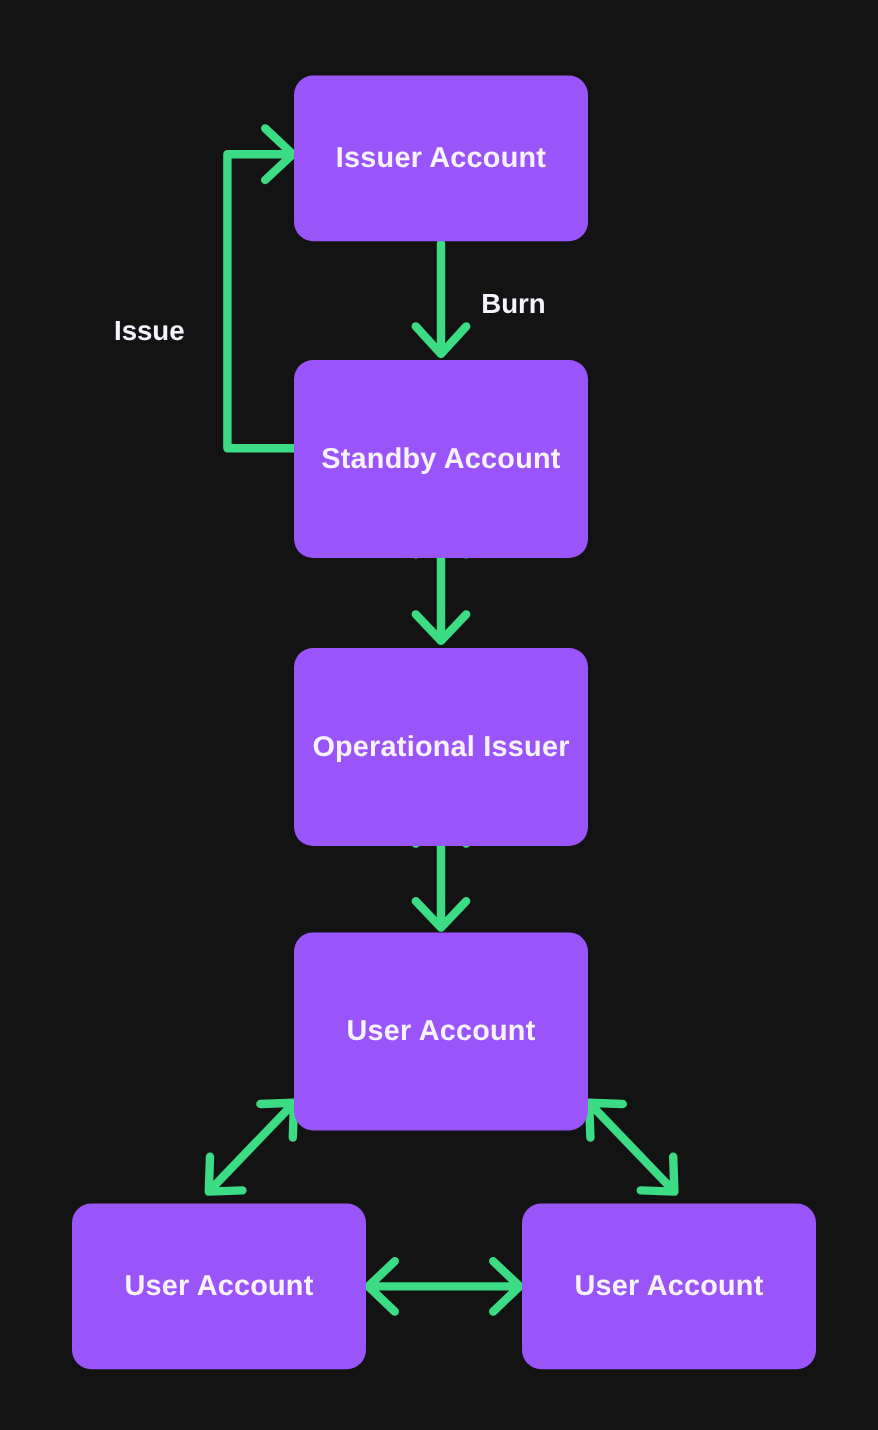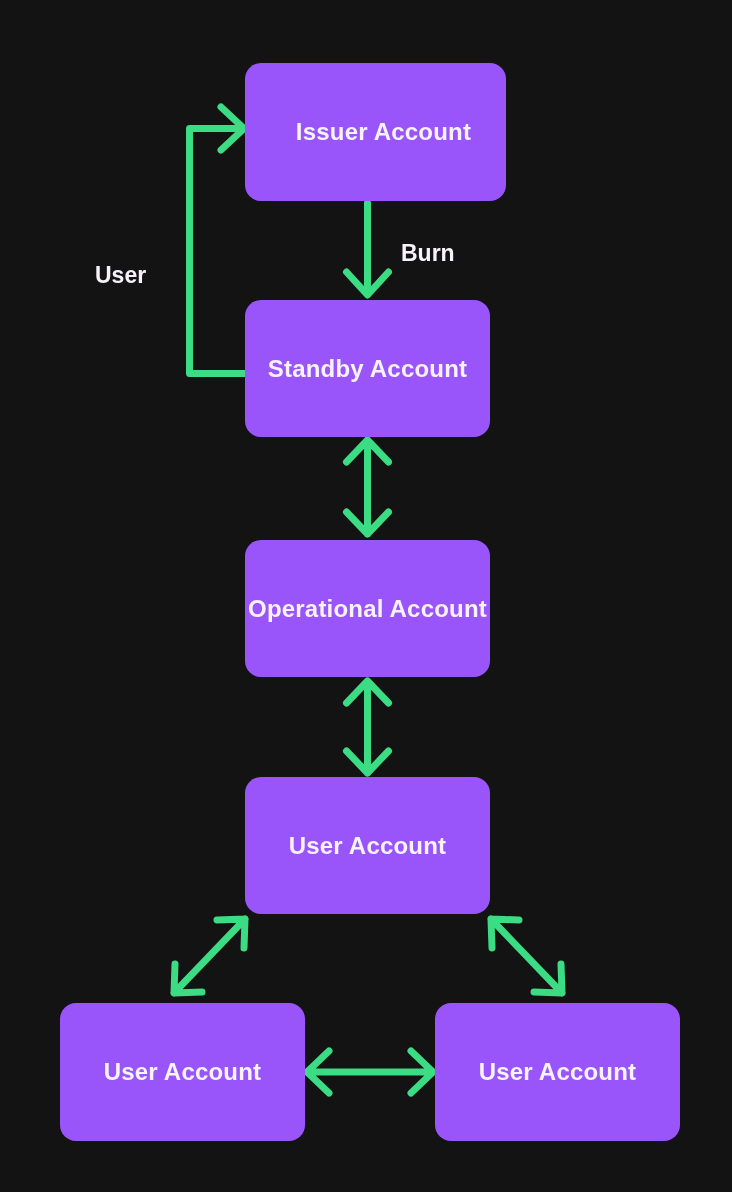--- a/index.html
+++ b/index.html
@@ -11,21 +11,21 @@
   html,body{margin:0;padding:0;background:var(--bg);}
   .canvas{
     position:relative;
     width:732px;height:1192px;
     background:var(--bg);
     overflow:hidden;
     font-family:"Liberation Sans","DejaVu Sans",sans-serif;
   }
   .node{
     position:absolute;
-    width:245px;height:137px;
+    width:245px;height:165px;
     background:var(--purple);
     border-radius:16px;
     display:flex;align-items:center;justify-content:center;
   }
   .node .label{
     color:var(--text);
     font-size:24px;
     font-weight:bold;
     letter-spacing:0.2px;
     text-align:center;
@@ -44,21 +44,21 @@
     pointer-events:none;
   }
   svg.arrows path{
     fill:none;
     stroke:var(--green);
     stroke-width:7;
     stroke-linecap:round;
     stroke-linejoin:round;
   }
   
-  #node-issuer      {left:245px;top:63px;height:138px;padding-left:16px;}
+  #node-issuer      {left:245px;top:63px;height:138px;}
   #node-standby     {left:245px;top:300px;}
   #node-operational {left:245px;top:540px;}
   #node-user-mid    {left:245px;top:777px;}
   #node-user-left   {left:60px; top:1003px;height:138px;}
   #node-user-right  {left:435px;top:1003px;height:138px;}
   #label-burn {left:95px;top:262px;}
   #label-issue{left:401px;top:240px;}
 </style>
 </head>
 <body>
@@ -84,31 +84,31 @@
 
   <div class="node" id="node-issuer">
     <span class="label">Issuer Account</span>
   </div>
 
   <div class="node" id="node-standby">
     <span class="label">Standby Account</span>
   </div>
 
   <div class="node" id="node-operational">
-    <span class="label">Operational Account</span>
+    <span class="label">Operational Issuer</span>
   </div>
 
   <div class="node" id="node-user-mid">
     <span class="label">User Account</span>
   </div>
 
   <div class="node" id="node-user-left">
     <span class="label">User Account</span>
   </div>
 
   <div class="node" id="node-user-right">
     <span class="label">User Account</span>
   </div>
 
-  <div class="edge-label" id="label-burn">User</div>
+  <div class="edge-label" id="label-burn">Issue</div>
   <div class="edge-label" id="label-issue">Burn</div>
 
 </div>
 
 </body></html>

